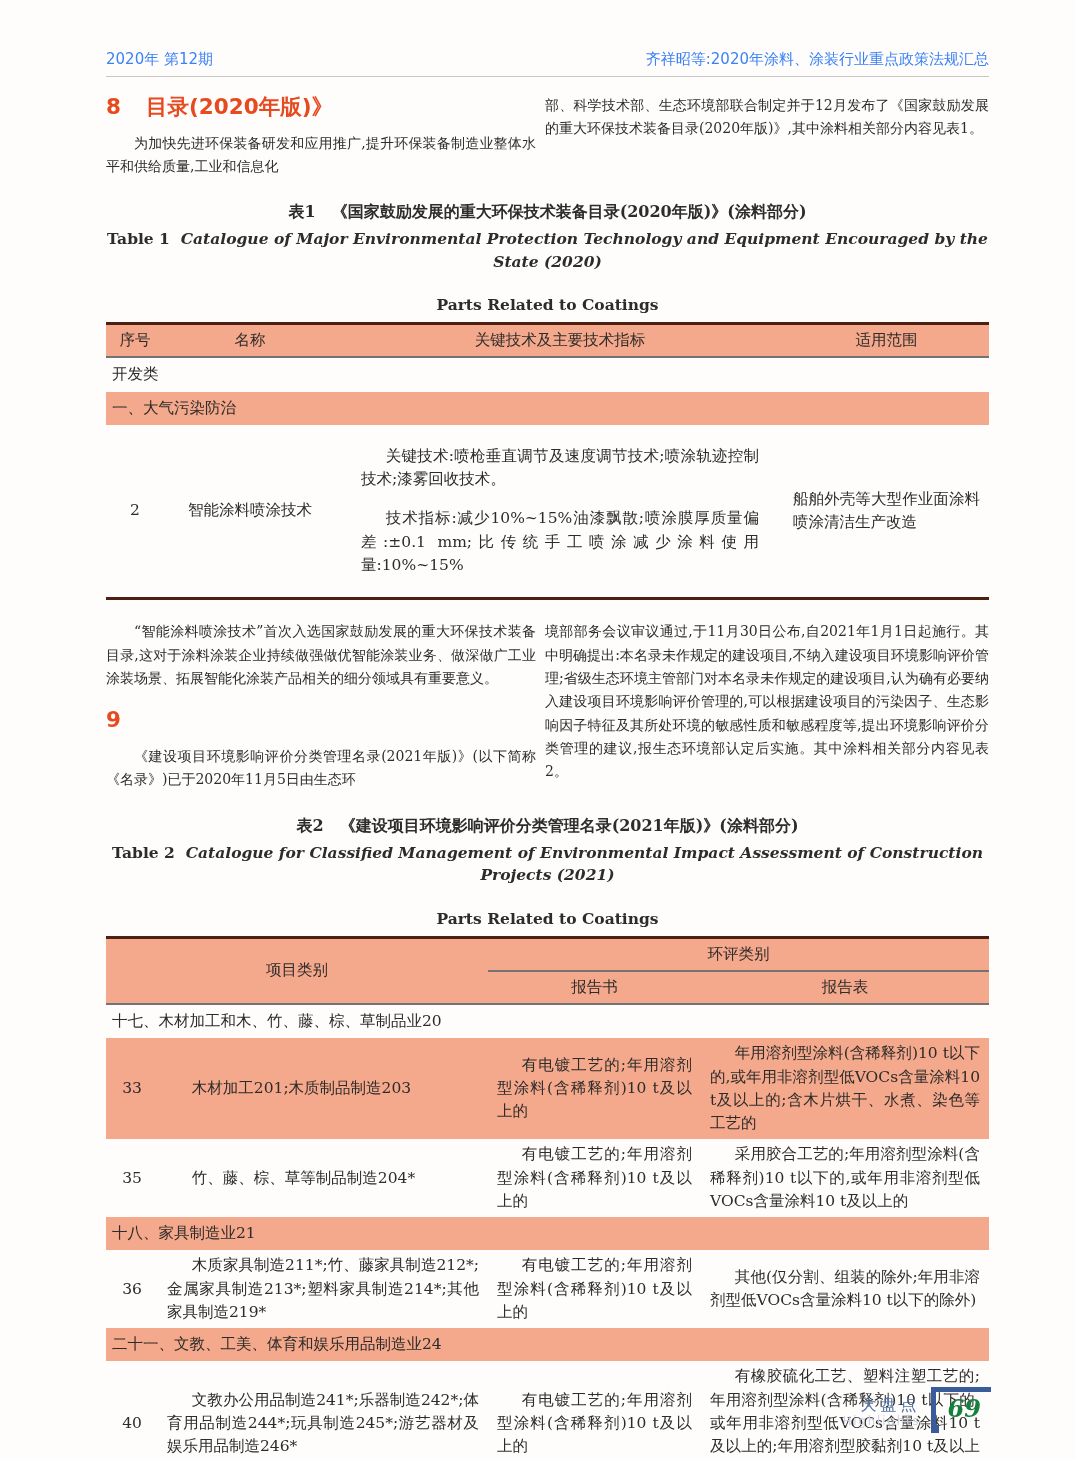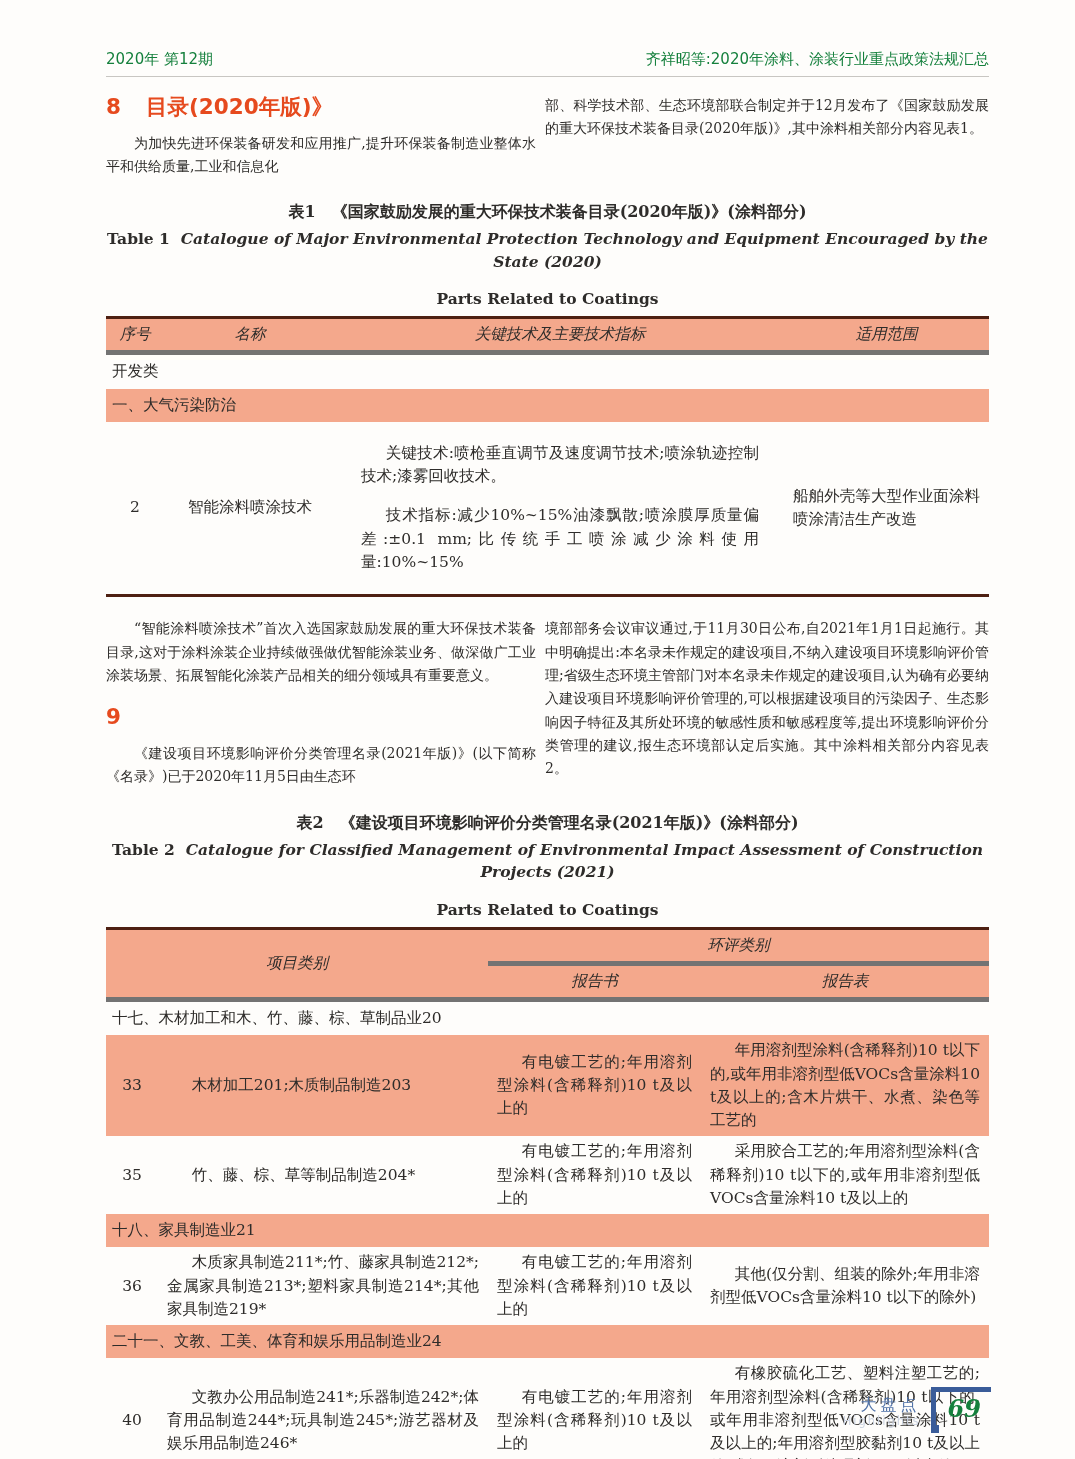--- a/index.html
+++ b/index.html
@@ -12,21 +12,21 @@
     background: #fefdfb;
     font-family: "DejaVu Serif", "Liberation Serif", serif;
     color: #2e2c2a;
     padding: 50px 86px 0 106px;
     overflow: hidden;
   }
   
   .runhead {
     display:flex; justify-content:space-between; align-items:flex-end;
     font-family: "DejaVu Sans", "Liberation Sans", sans-serif;
-    font-size: 15px; color:#15803d;
+    font-size: 15px; color:#3b82f6;
     padding-bottom: 7px;
     border-bottom: 1.5px solid #c8c6c2;
   }
   
   .twocol { display:flex; justify-content:space-between; }
   .col-left  { width: 430px; }
   .col-right { width: 444px; }
   .sec-heading {
     display:flex;
     color:#e64a1e;
@@ -43,35 +43,35 @@
     line-height:1.67;
     text-align:justify;
     margin:0;
   }
   p.body.indent { text-indent:2em; }
   
   .caption { text-align:center; margin-top:22px; margin-bottom:8px; }
   .cap-zh { font-size:16px; font-weight:bold; line-height:1.5; }
   .cap-en { font-size:15.5px; font-weight:bold; margin-top:4px; line-height:1.45; }
   .cap-en .it { font-style:italic; }
-  .cap-en2 { font-size:15.5px; font-weight:bold; margin-top:16px; }
+  .cap-en2 { font-size:15.5px; font-weight:bold; margin-top:22px; }
   
   table {
     width:100%;
     border-collapse:collapse;
     border-top:3.5px solid #4e2012;
     border-bottom:3.5px solid #4e2012;
     font-size:15.5px;
   }
   td { padding:4px 9px; vertical-align:middle; line-height:1.5; }
   .band { background:#f4a88c; }
   .center { text-align:center; }
   .just { text-align:justify; }
   .ind { text-indent:1.6em; }
-  .thin-b { border-bottom:5px solid #737373;font-style:italic; }
+  .thin-b { border-bottom:2px solid #737373; }
   .cellp { margin:16px; text-indent:1.6em; text-align:justify; }
   .group-row td { padding:5px 6px; }
   
   .footer { position:absolute; right:84px; bottom:26px; display:flex; align-items:flex-start; }
   .brand { text-align:right; margin-right:10px; margin-top:9px; }
   .brand-zh {
     color:#5072a8; font-family:"DejaVu Sans","Liberation Sans",sans-serif;
     font-size:16px; letter-spacing:4px; line-height:1.1;
   }
   .brand-en { color:#ccd4e2; font-family:"DejaVu Sans",sans-serif; font-size:11.5px; letter-spacing:2px; }

